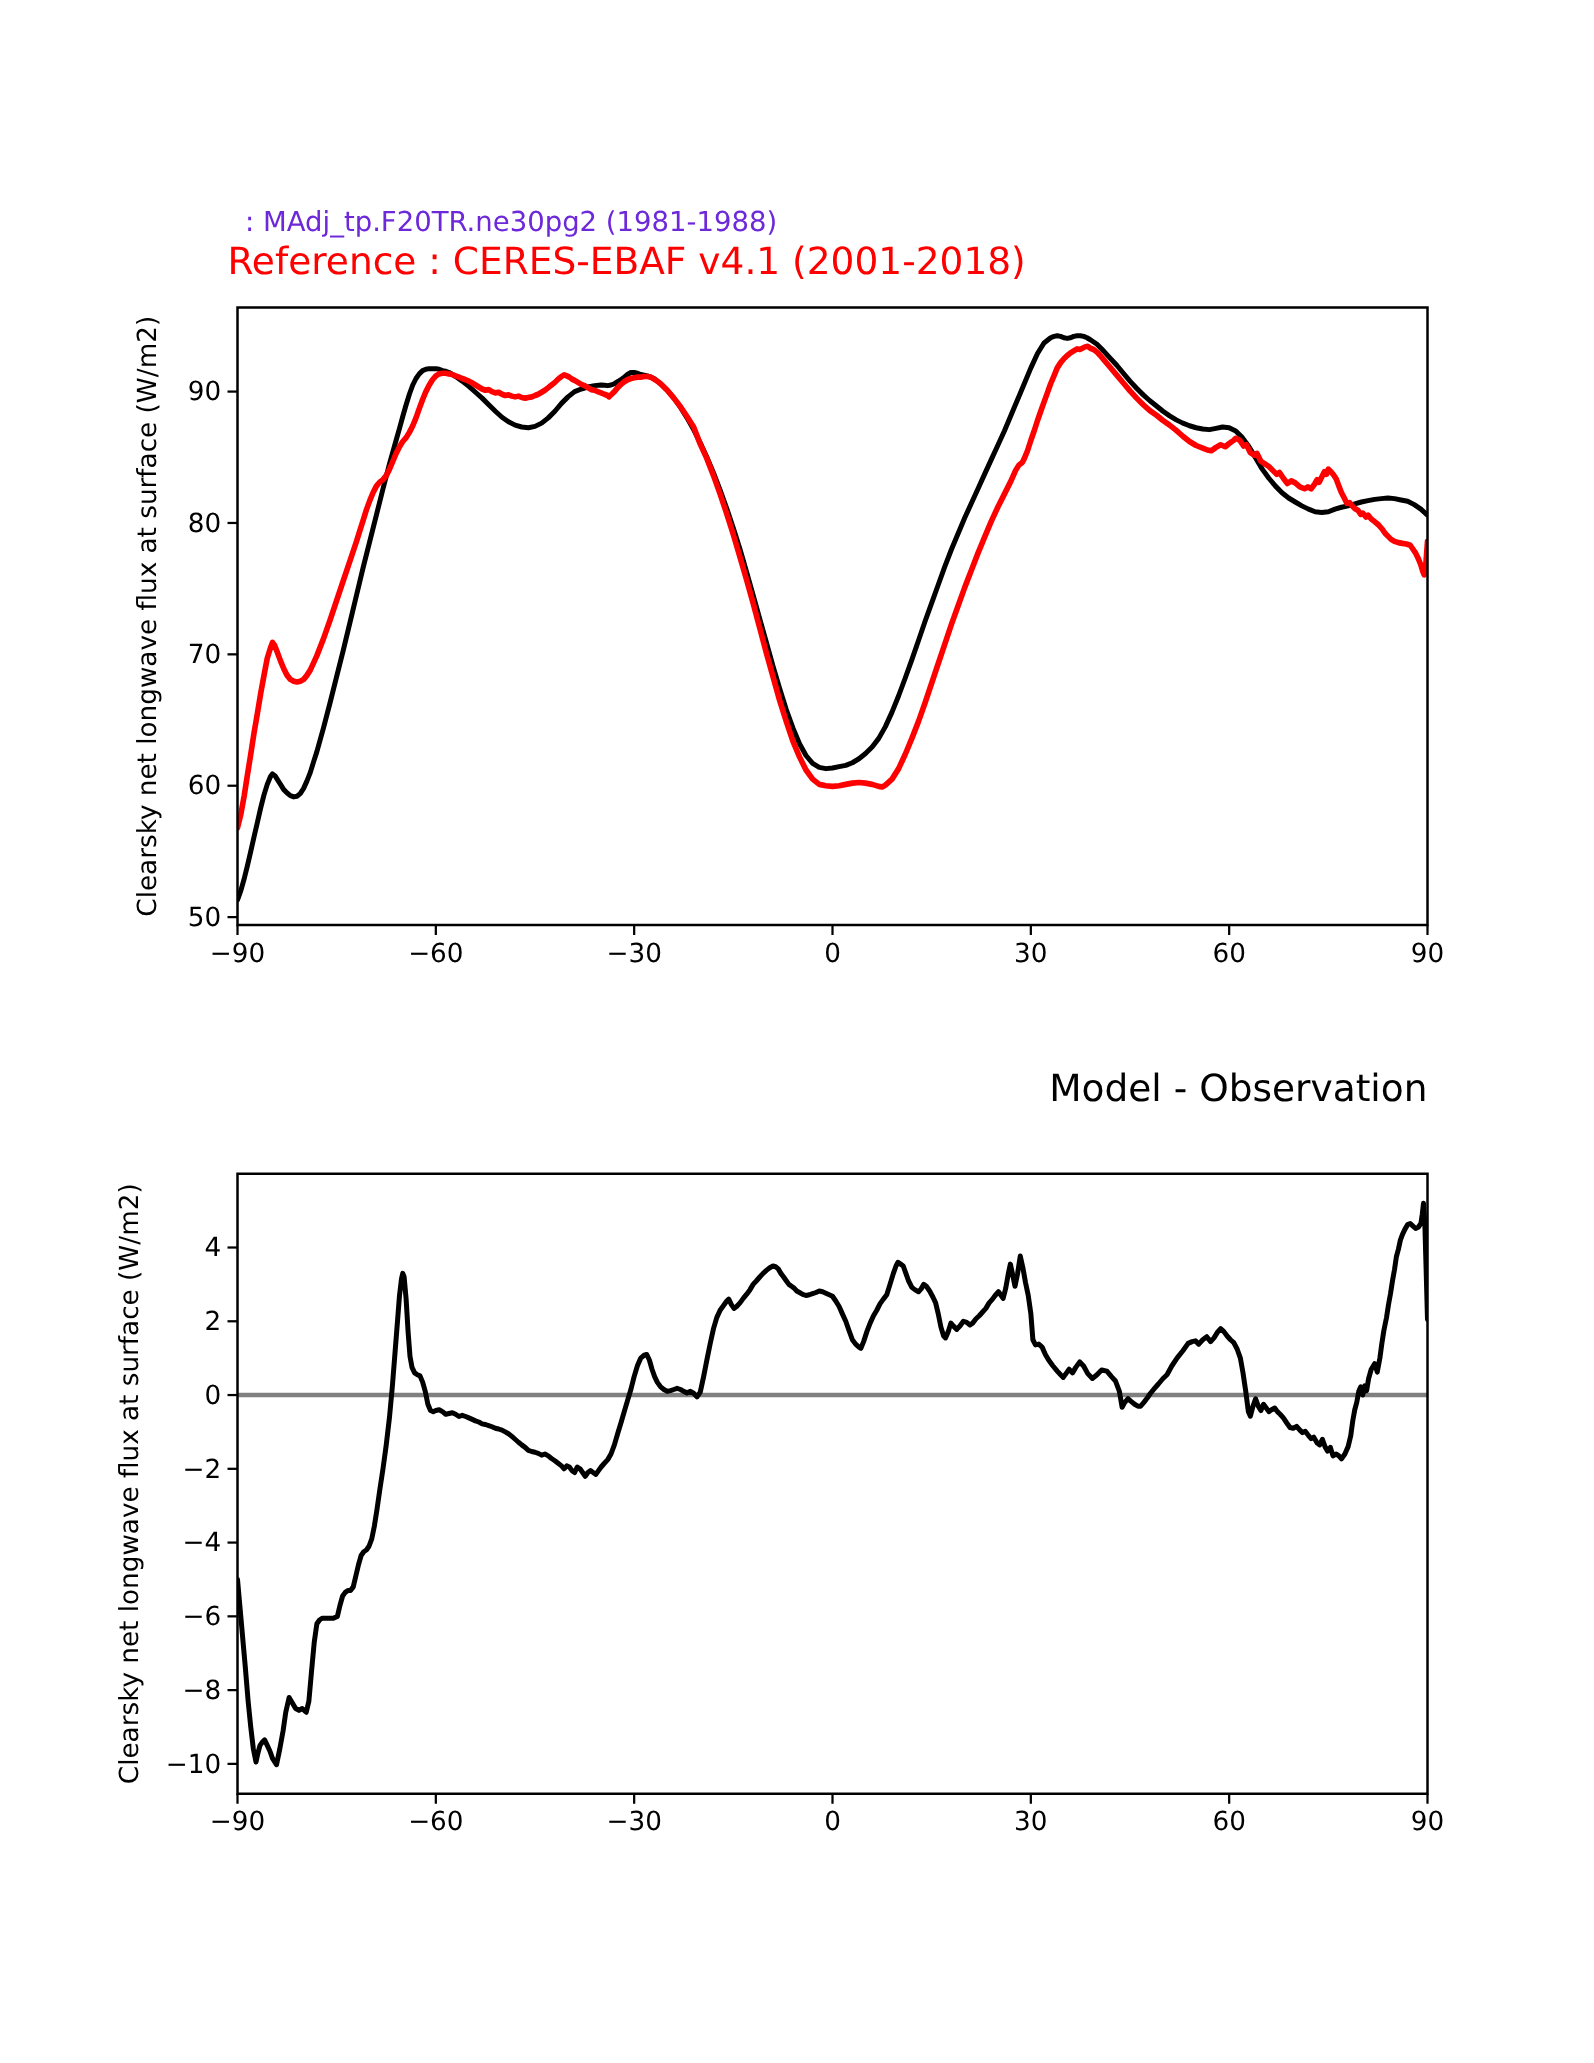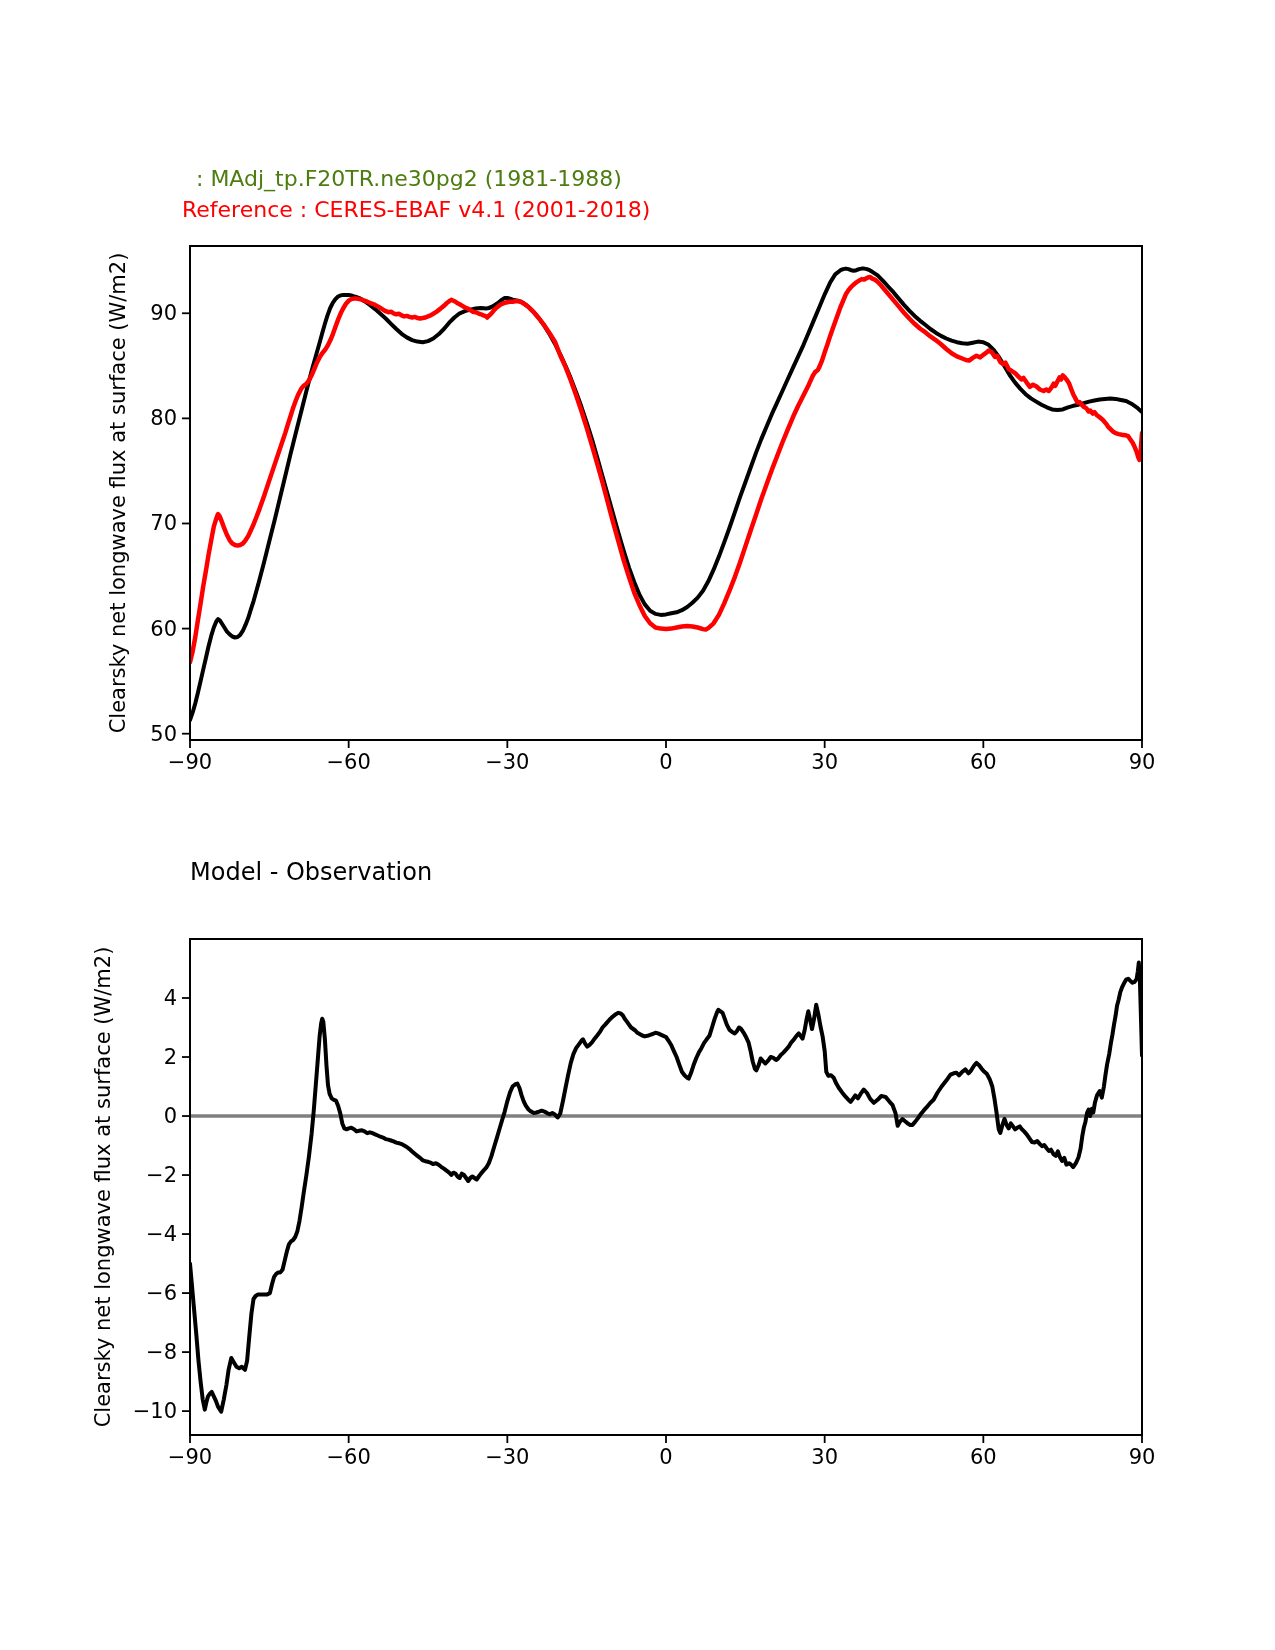--- a/index.html
+++ b/index.html
@@ -5,23 +5,23 @@
   html,body{margin:0;padding:0;}
   body{
     width:1275px;height:1650px;position:relative;background:#ffffff;
     font-family:"DejaVu Sans", sans-serif;color:#000;
     overflow:hidden;
   }
   #figure{position:absolute;left:0;top:0;width:1275px;height:1650px;}
   svg text{font-family:"DejaVu Sans", sans-serif;fill:#000;}
   .abs{position:absolute;white-space:pre;}
   #main-title{left:190px;top:70px;width:952px;text-align:center;font-size:34px;line-height:40px;}
-  #legend-line-model{left:182px;top:165px;font-size:22px;line-height:28px;color:#4d7c0f;}
-  #legend-line-ref{left:182px;top:196px;font-size:22px;line-height:28px;color:#ff0000;}
-  #bottom-title{left:190px;top:858px;width:952px;text-align:left;font-size:24px;line-height:28px;}
+  #legend-line-model{left:182px;top:165px;font-size:22px;line-height:28px;color:#6d28d9;}
+  #legend-line-ref{left:182px;top:196px;font-size:30px;line-height:28px;color:#ff0000;}
+  #bottom-title{left:190px;top:858px;width:952px;text-align:right;font-size:30px;line-height:28px;}
   .ylabel{width:500px;text-align:center;font-size:21px;line-height:26px;transform:rotate(-90deg);}
   #ylabel-top{left:-132px;top:480px;}
   #ylabel-bottom{left:-147px;top:1174px;}
 </style>
 </head>
 <body>
 
 <div id="figure">
   <svg id="chart-canvas" width="1275" height="1650" viewBox="0 0 1275 1650">
       <g>

